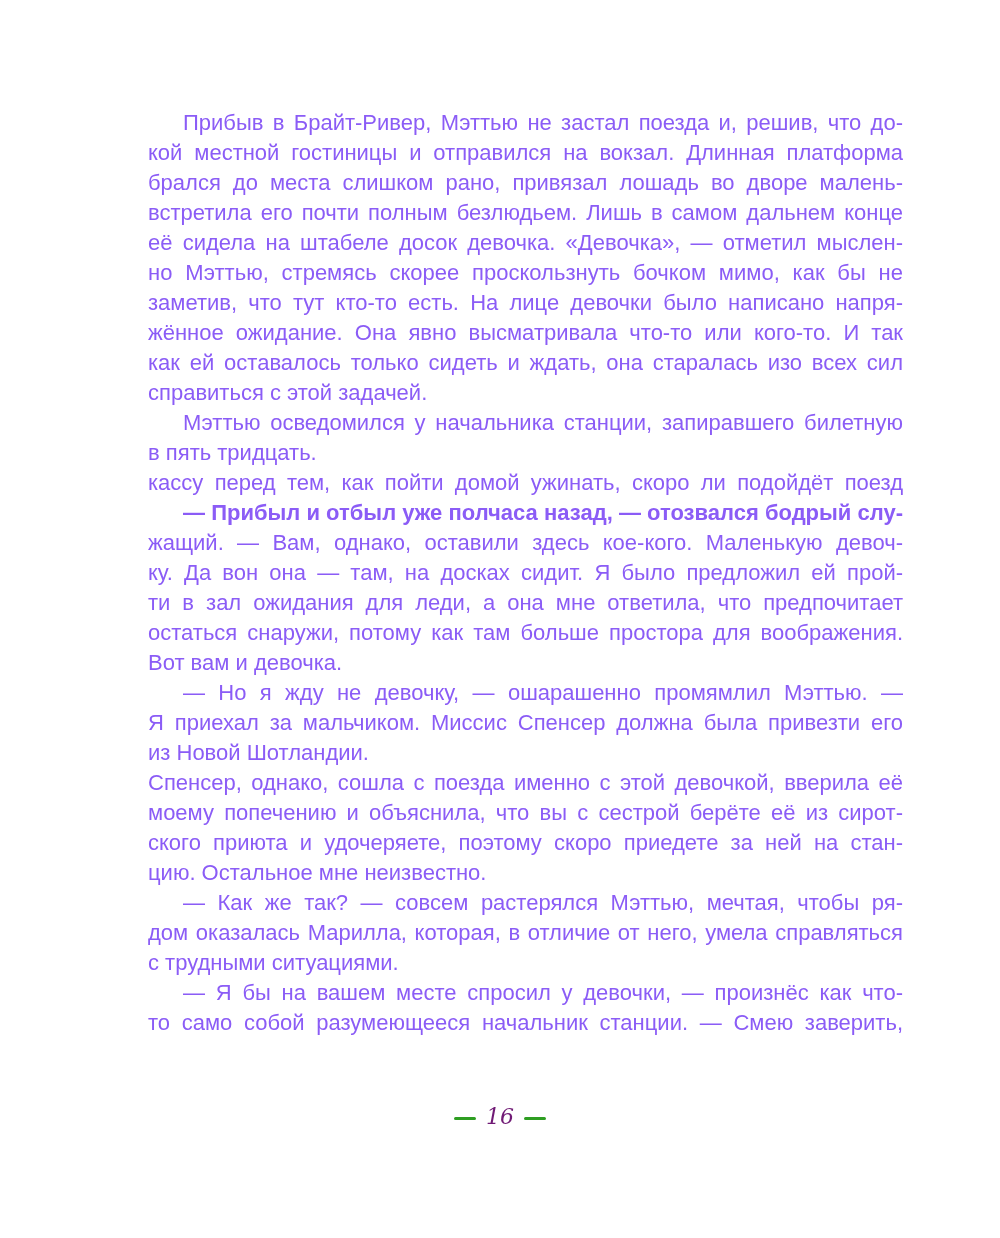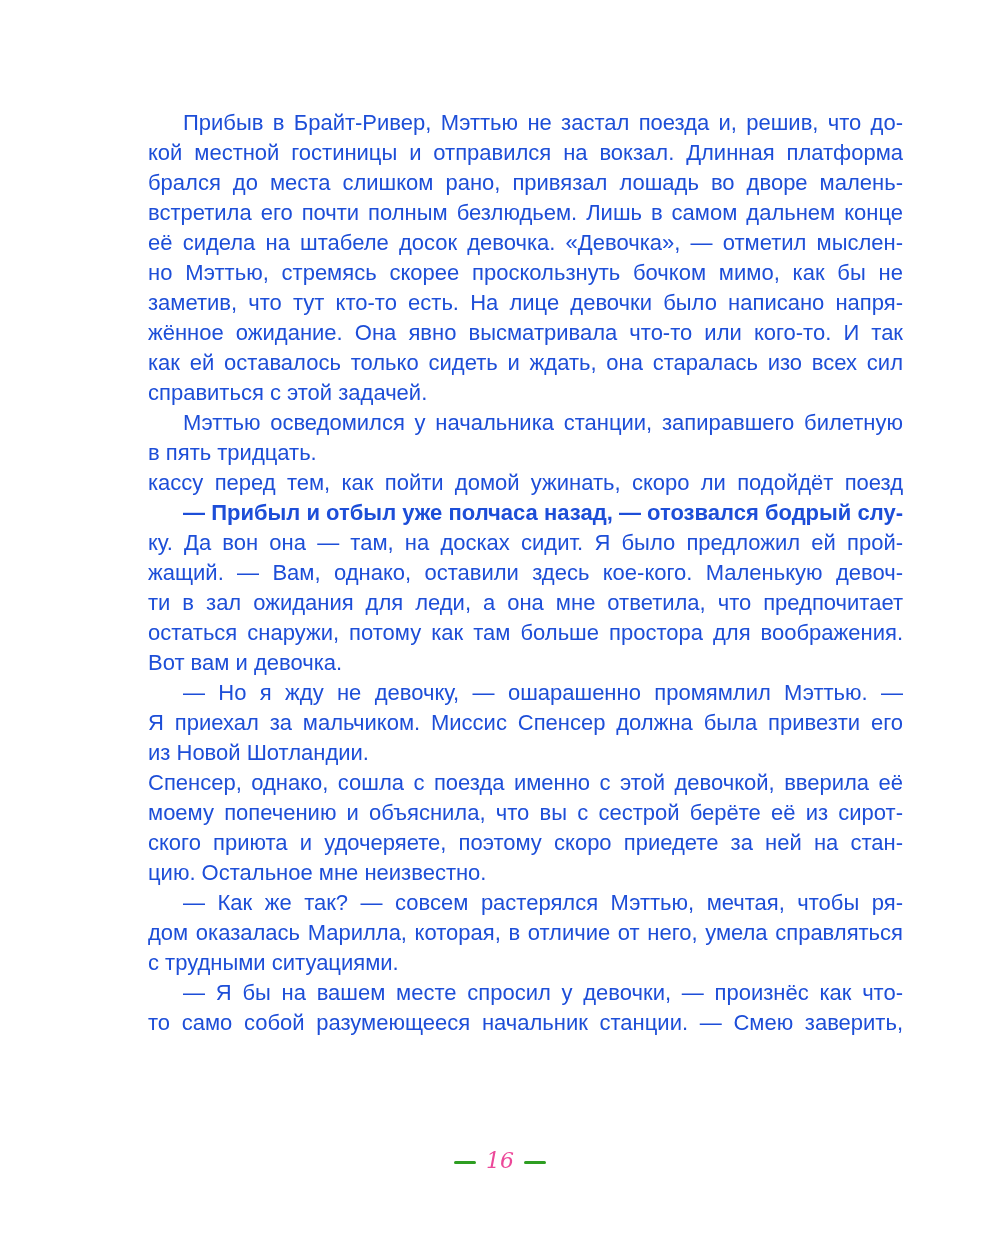--- a/index.html
+++ b/index.html
@@ -5,42 +5,41 @@
   html, body { margin: 0; padding: 0; background: #ffffff; }
   body { width: 1000px; height: 1238px; position: relative; overflow: hidden; }
   .page-body {
     position: absolute;
     left: 148px;
     top: 108px;
     width: 755px;
     font-family: "Liberation Sans Narrow", "Liberation Sans", sans-serif;
     font-size: 22px;
     line-height: 30px;
-    color: #1d4ed8;
+    color: #8b5cf6;
   }
   .line {
     display: block;
     white-space: nowrap;
     text-align: justify;
     text-align-last: justify;
     height: 30px;
     transform-origin: left center;
   }
   .line.last { text-align-last: left; }
   .line.indent { padding-left: 35px; }
   .page-number {
     position: absolute;
     left: 0; right: 0;
     top: 1104px;
     text-align: center;
     font-family: "DejaVu Serif", serif;
     font-style: italic;
     font-size: 22px;
-    color: #ec4899;
-    margin-top: 44px;
+    color: #701a75;
   }
   .page-number .dash {
     display: inline-block;
     width: 22px;
     height: 3px;
     background: #2e9e22;
     vertical-align: middle;
     margin: 0 10px;
     border-radius: 2px;
   }
@@ -61,22 +60,22 @@
       <span class="line" style="display: block; text-align: justify; text-align-last: justify;">как ей оставалось только сидеть и ждать, она старалась изо всех сил</span>
       <span class="line last" style="display: block; text-align: left; text-align-last: left;">справиться с этой задачей.</span>
     </div>
     <div>
       <span class="line indent" style="display: block; text-align: justify; text-align-last: justify;">Мэттью осведомился у начальника станции, запиравшего билетную</span>
       <span class="line last" style="display: block; text-align: left; text-align-last: left;">в пять тридцать.</span>
       <span class="line" style="display: block; text-align: justify; text-align-last: justify;">кассу перед тем, как пойти домой ужинать, скоро ли подойдёт поезд</span>
     </div>
     <div>
       <span class="line indent" style="display: block; text-align: justify; text-align-last: justify; font-weight: bold;">— Прибыл и отбыл уже полчаса назад, — отозвался бодрый слу-</span>
+      <span class="line" style="display: block; text-align: justify; text-align-last: justify;">жащий. — Вам, однако, оставили здесь кое-кого. Маленькую девоч-</span>
       <span class="line" style="display: block; text-align: justify; text-align-last: justify;">ку. Да вон она — там, на досках сидит. Я было предложил ей прой-</span>
-      <span class="line" style="display: block; text-align: justify; text-align-last: justify;">жащий. — Вам, однако, оставили здесь кое-кого. Маленькую девоч-</span>
       <span class="line" style="display: block; text-align: justify; text-align-last: justify;">ти в зал ожидания для леди, а она мне ответила, что предпочитает</span>
       <span class="line" style="display: block; text-align: justify; text-align-last: justify;">остаться снаружи, потому как там больше простора для воображения.</span>
       <span class="line last" style="display: block; text-align: left; text-align-last: left;">Вот вам и девочка.</span>
     </div>
     <div>
       <span class="line indent" style="display: block; text-align: justify; text-align-last: justify;">— Но я жду не девочку, — ошарашенно промямлил Мэттью. —</span>
       <span class="line" style="display: block; text-align: justify; text-align-last: justify;">Я приехал за мальчиком. Миссис Спенсер должна была привезти его</span>
       <span class="line last" style="display: block; text-align: left; text-align-last: left;">из Новой Шотландии.</span>
     </div>
     <div>

